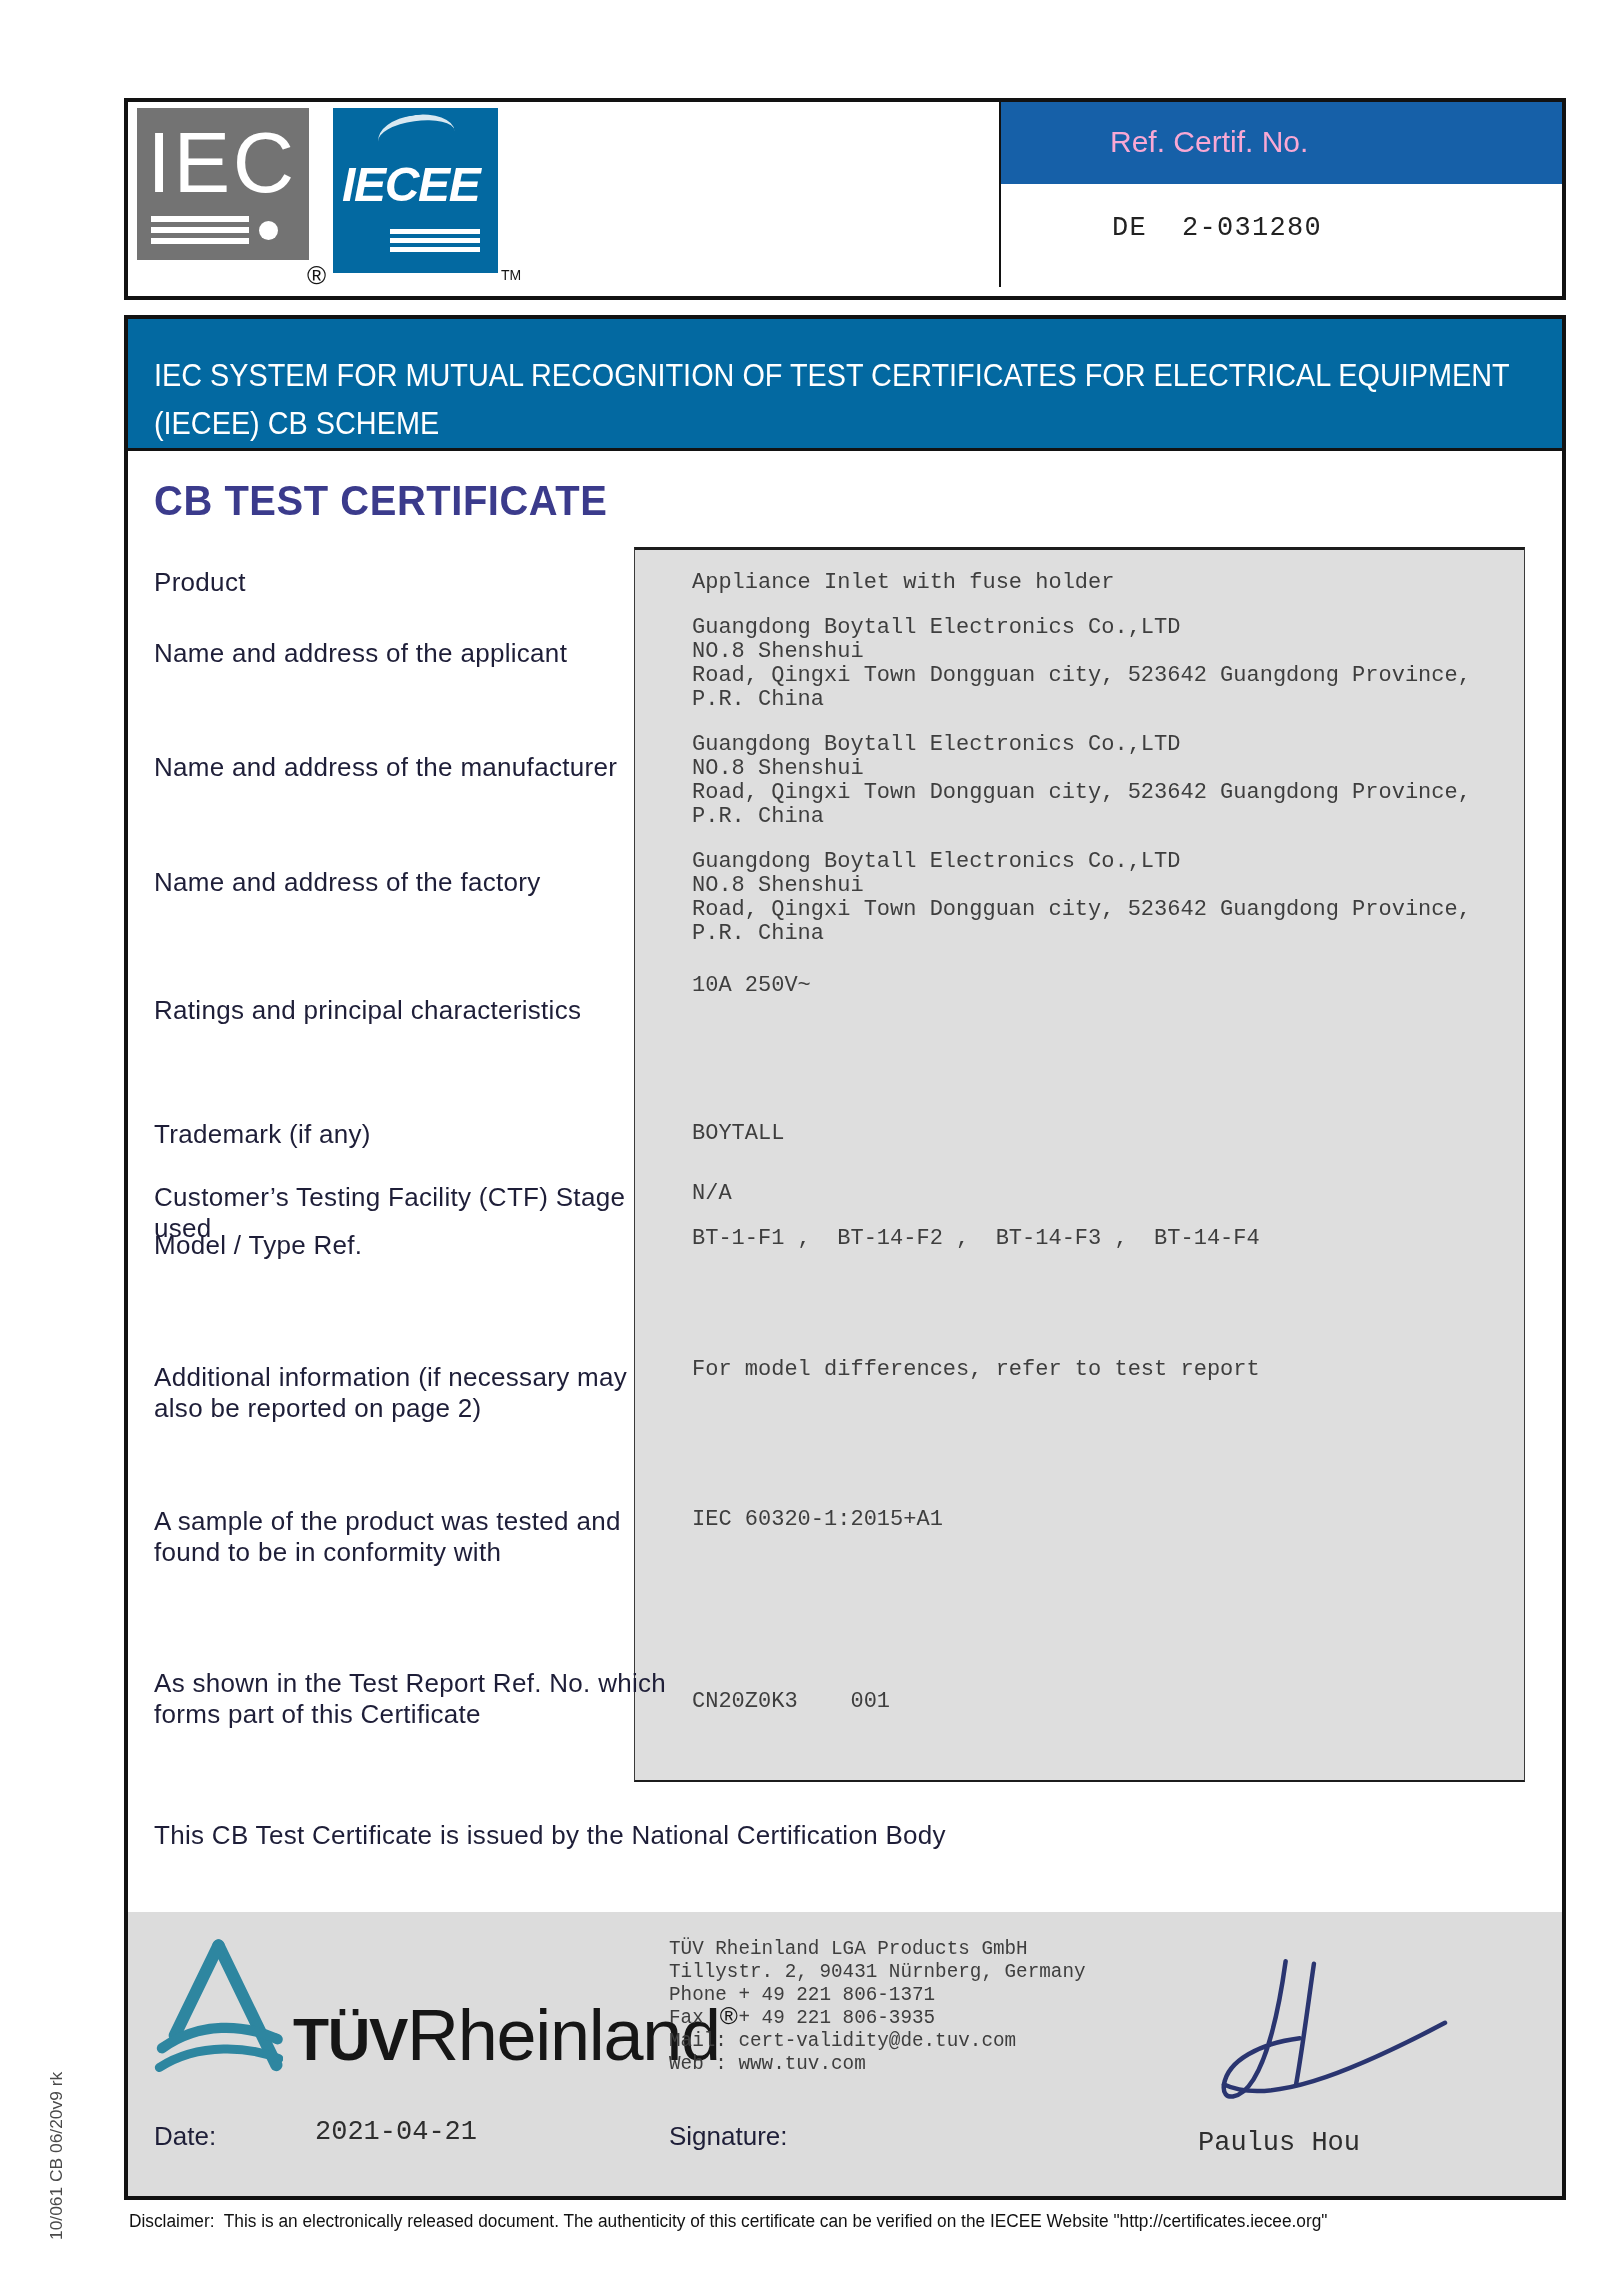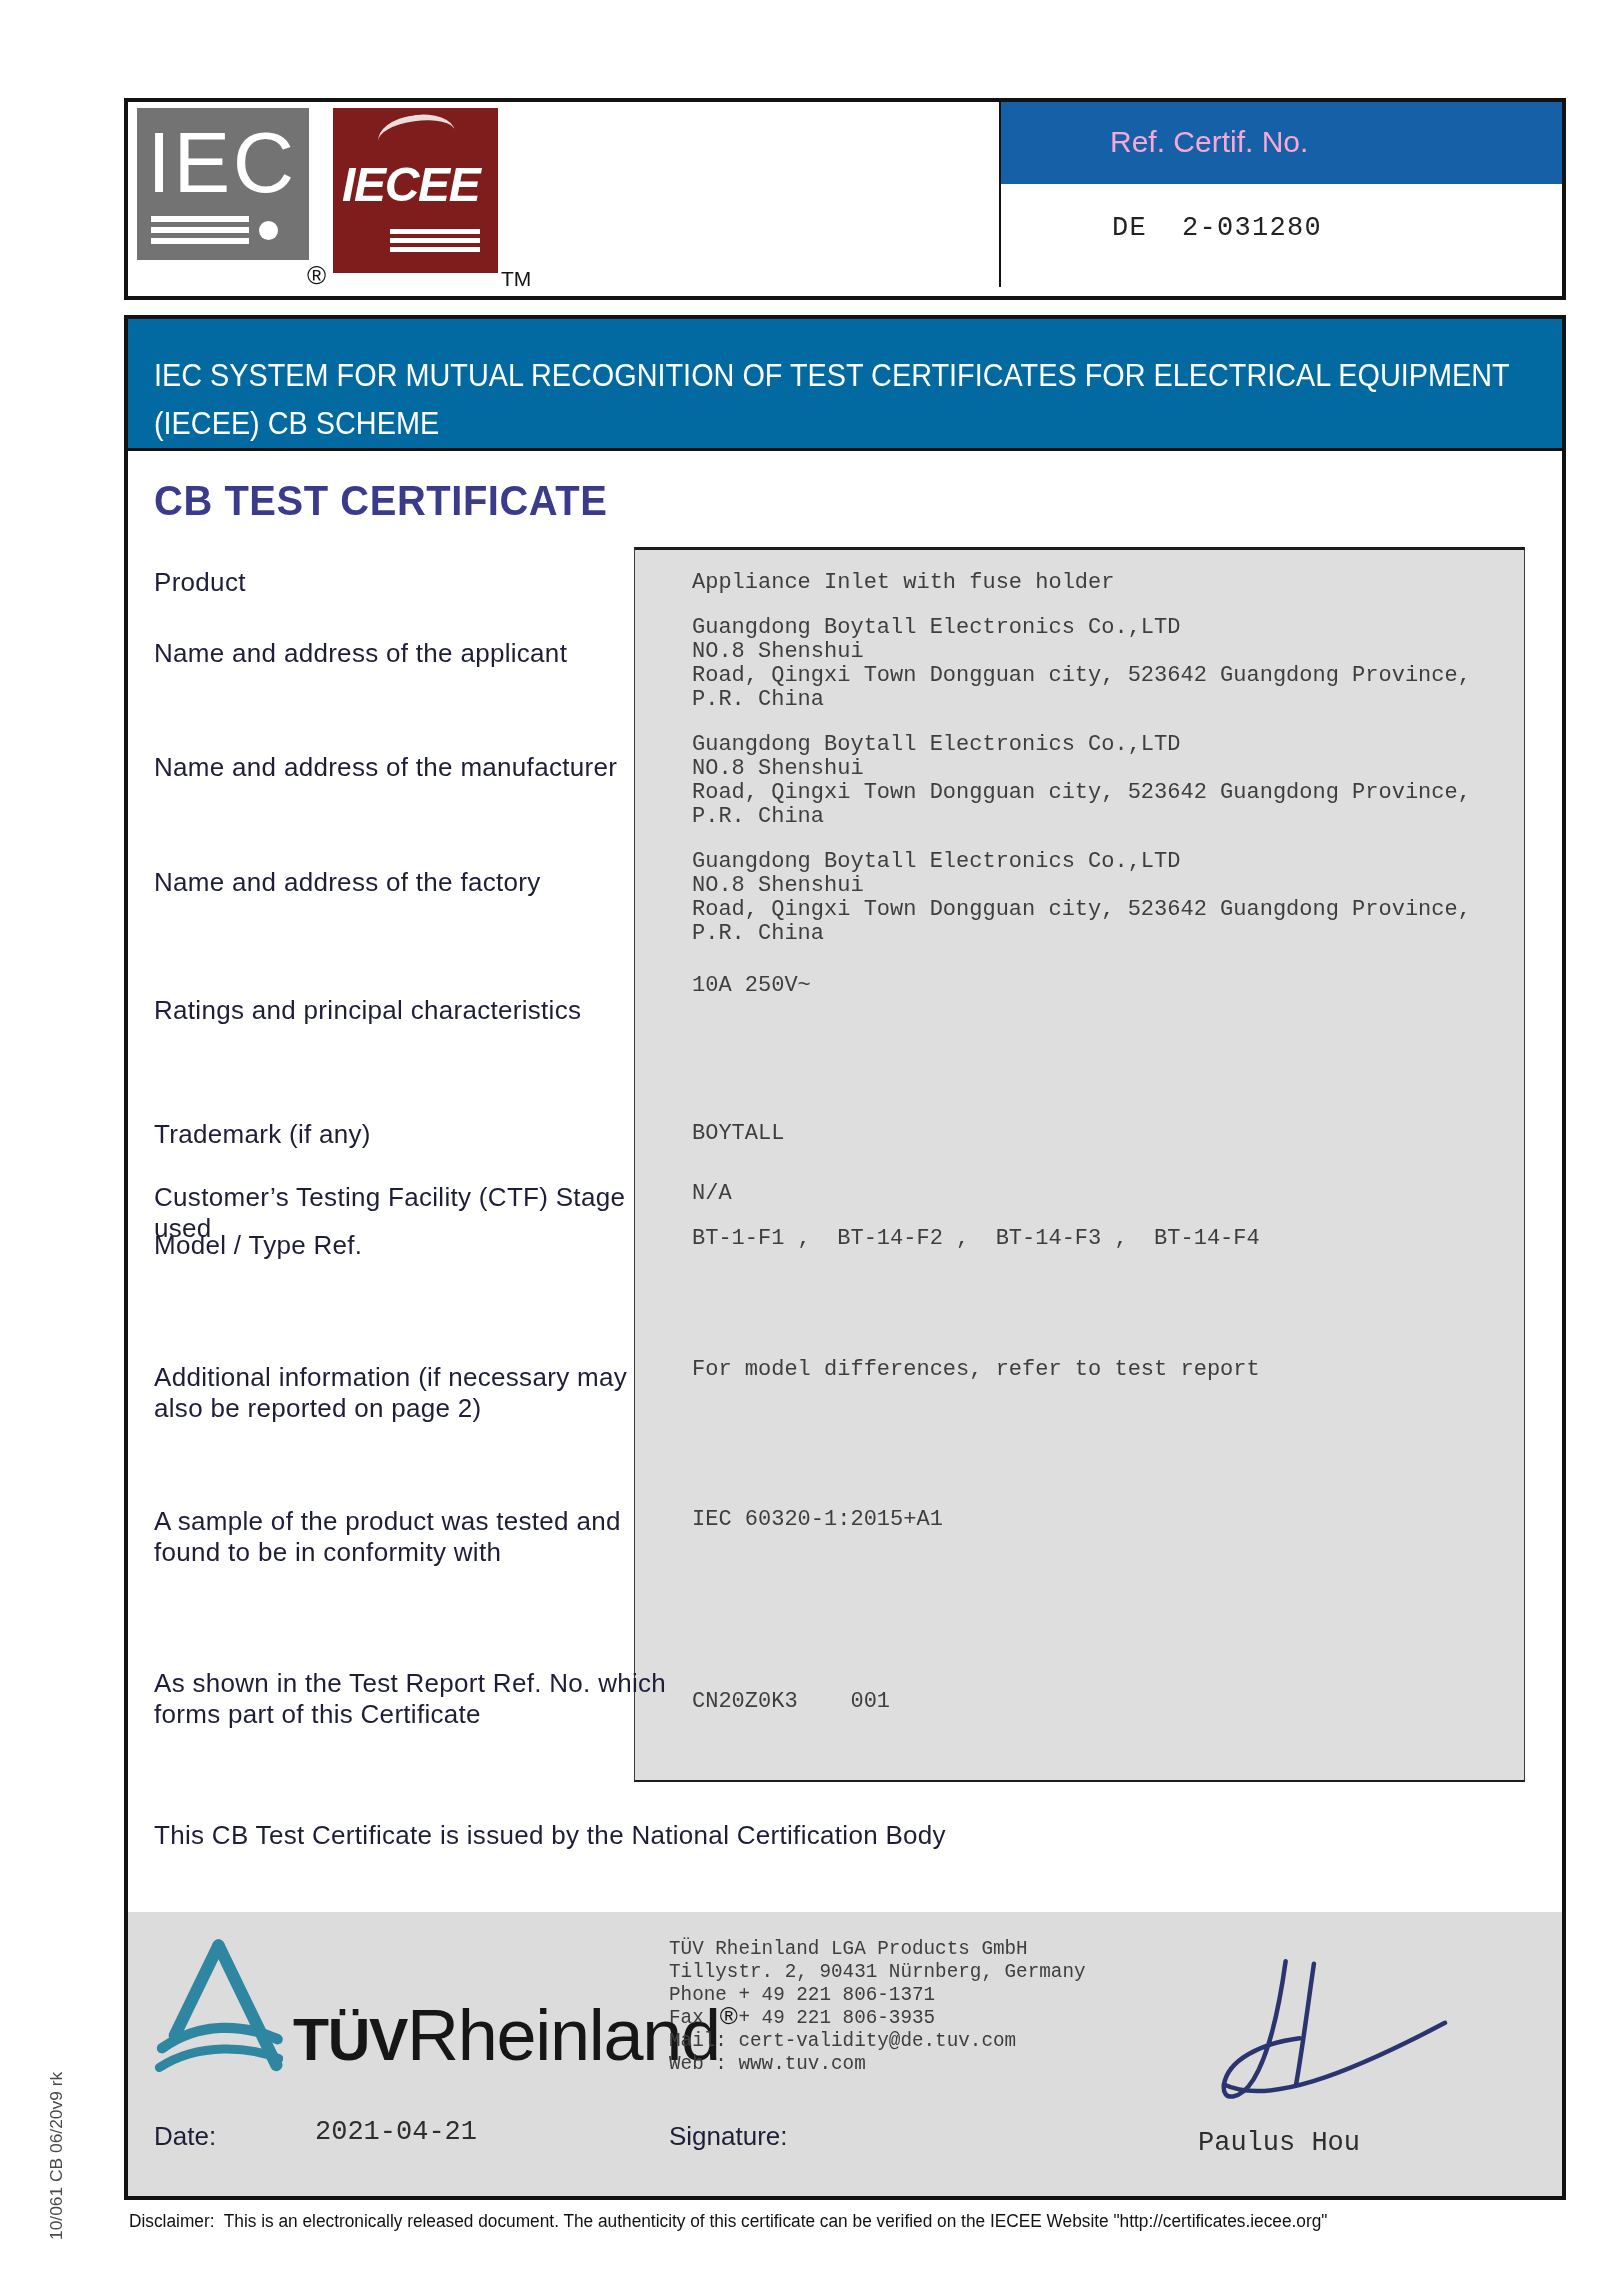--- a/index.html
+++ b/index.html
@@ -10,29 +10,29 @@
   .header-box{position:absolute;left:124px;top:98px;width:1434px;height:194px;
               border:4.5px solid #121212;background:#fff;}
   .iec-square{position:absolute;left:9px;top:6.4px;width:172px;height:152px;background:#737373;}
   .iec-text{position:absolute;left:10.3px;top:11.6px;color:#fff;font-size:85px;font-weight:400;
             letter-spacing:2.6px;line-height:1;}
   .iec-bars{position:absolute;left:14px;top:108px;width:142px;height:33px;}
   .iec-bars .bar{position:absolute;left:0;width:98px;height:5.8px;background:#fff;}
   .iec-bars .bar.b1{top:0;}.iec-bars .bar.b2{top:11px;}.iec-bars .bar.b3{top:22px;}
   .iec-bars .dot{position:absolute;left:108px;top:4.5px;width:19.3px;height:19.3px;border-radius:50%;background:#fff;}
   .reg-mark{position:absolute;left:179px;top:158px;font-size:26px;color:#141414;}
-  .iecee-square{position:absolute;left:205px;top:6.4px;width:165px;height:165px;background:#7f1d1d;overflow:hidden;}
+  .iecee-square{position:absolute;left:205px;top:6.4px;width:165px;height:165px;background:#0369a1;overflow:hidden;}
   .iecee-text{position:absolute;left:9px;top:49px;color:#fff;font-size:48px;font-weight:900;
               font-style:italic;letter-spacing:-1.3px;}
   .iecee-swoosh{position:absolute;left:45px;top:6.4px;width:77px;height:36px;border-radius:50%;
                 border-top:6.4px solid rgba(255,255,255,.85);transform:rotate(-8deg);}
   .iecee-bars{position:absolute;left:57px;top:121px;width:97px;height:26px;}
   .iecee-bars .bar{position:absolute;left:0;width:90px;height:4.5px;background:#fff;}
   .iecee-bars .bar.b1{top:0;}.iecee-bars .bar.b2{top:9px;}.iecee-bars .bar.b3{top:18px;}
-  .tm-mark{position:absolute;left:373px;top:165px;font-size:21px;color:#141414;}
+  .tm-mark{position:absolute;left:373px;top:165px;font-size:14px;color:#141414;}
   .ref-box{position:absolute;right:0;top:0;width:561px;height:185px;border-left:2.6px solid #121212;}
   .ref-box-blue{position:absolute;left:0;top:0;right:0;height:82px;background:#1660a8;}
   .ref-label{position:absolute;left:109px;top:23px;color:#f9a8d4;font-size:30px;}
   .ref-value{position:absolute;left:111px;top:111px;color:#222;font-size:27px;letter-spacing:1.3px;
              font-family:"Liberation Mono","DejaVu Sans Mono",monospace;white-space:pre-wrap;}
 
   
   .main-box{position:absolute;left:124px;top:315px;width:1434px;height:1877px;
             border:4.5px solid #121212;background:#fff;}
   .banner{position:absolute;left:0;top:0;right:0;height:129px;background:#0369a1;

